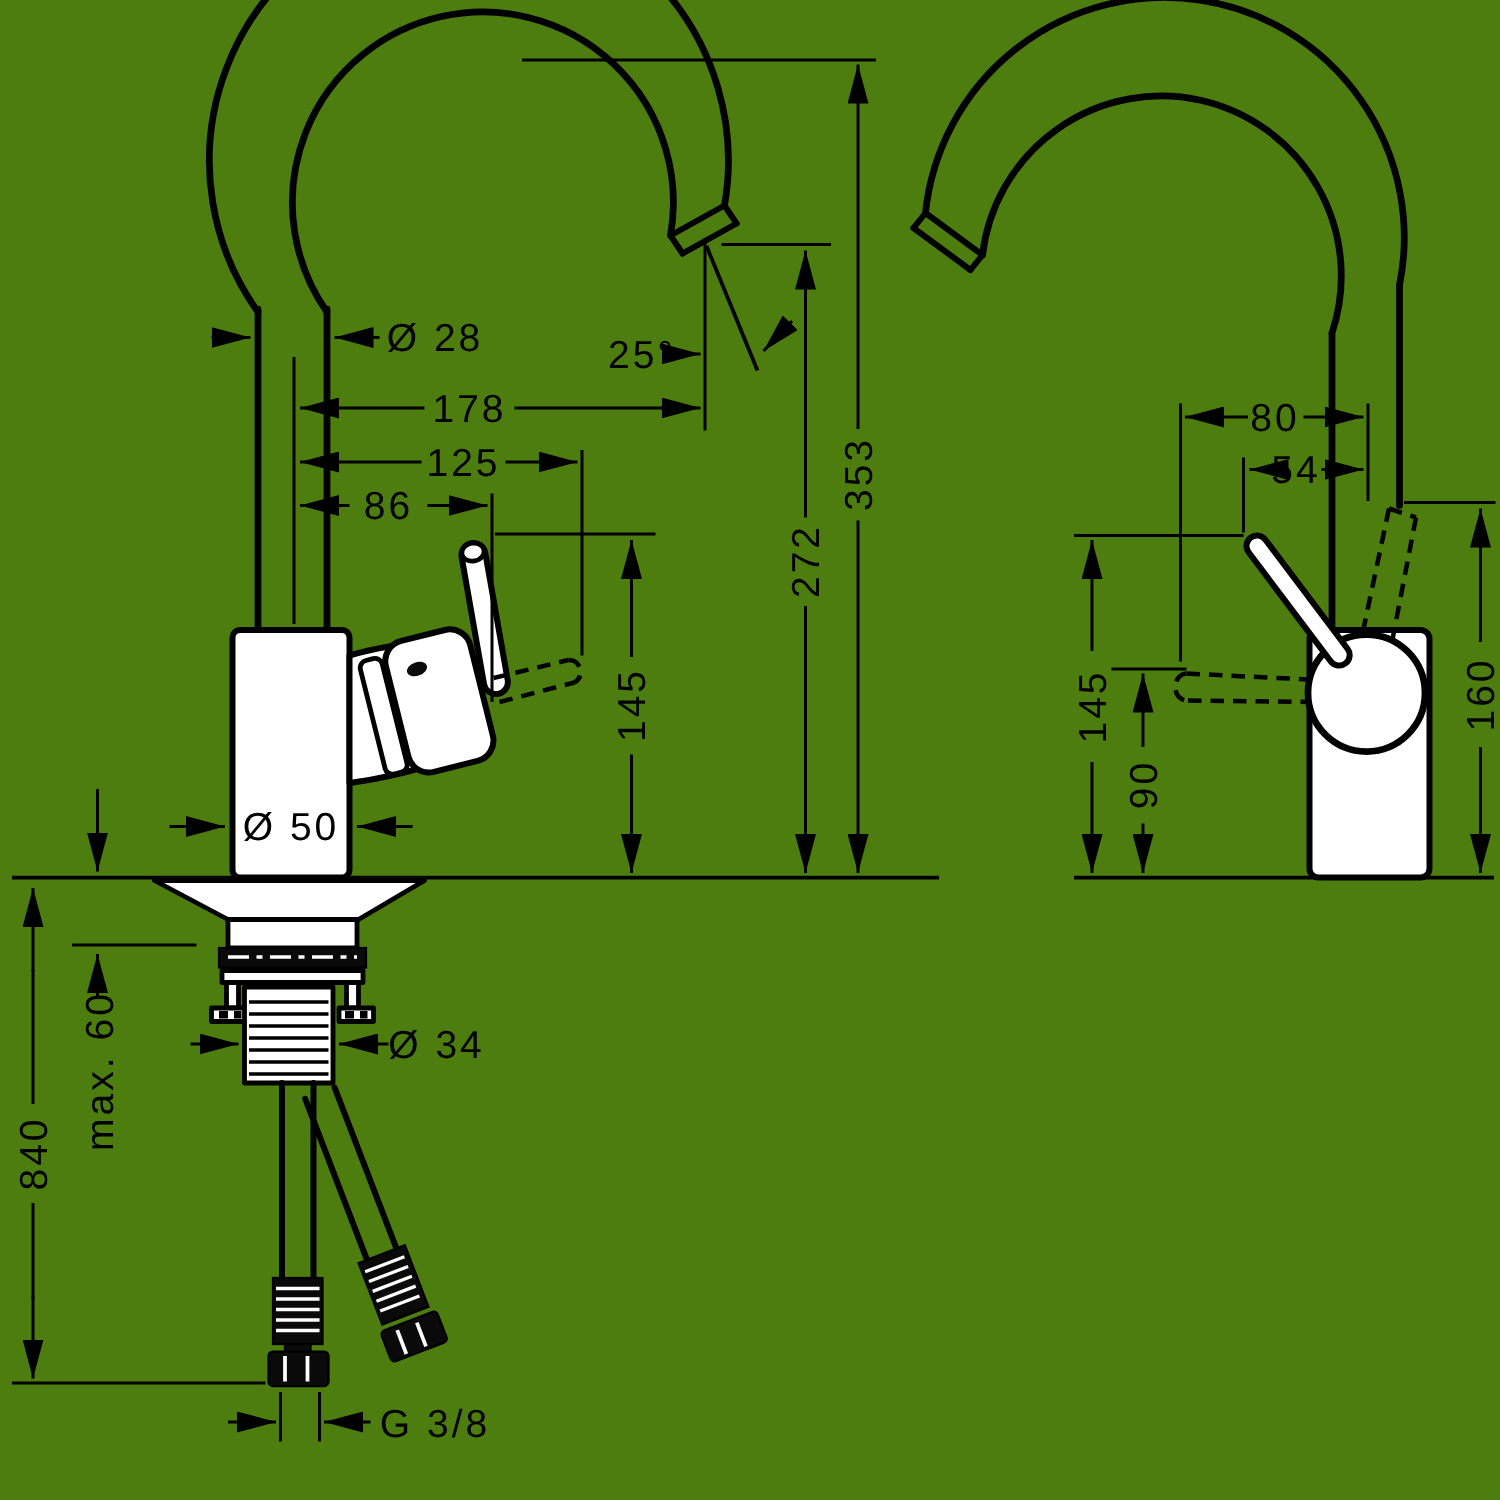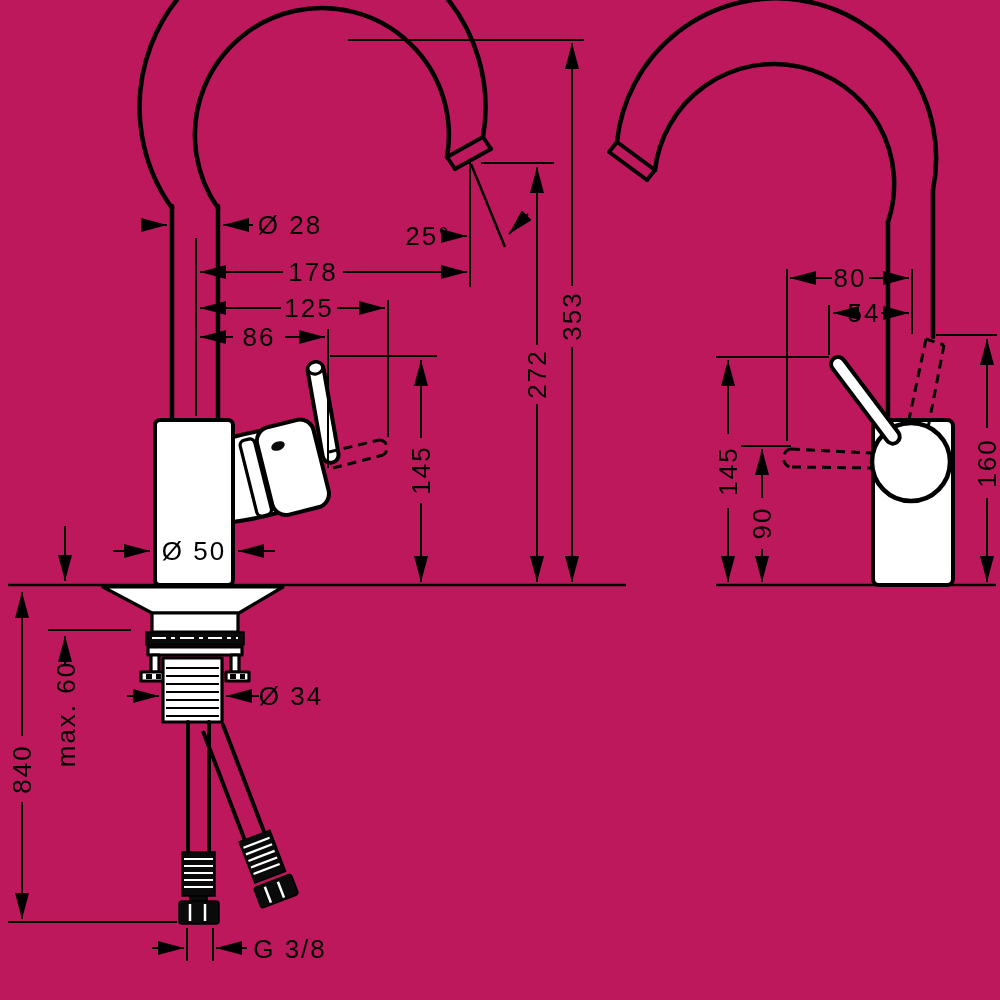--- a/index.html
+++ b/index.html
@@ -1,16 +1,16 @@
 <!DOCTYPE html>
 <html><head>
 <meta charset="utf-8">
 <style>
   html,body{margin:0;padding:0;background:#ffffff;}
-  .stage{width:1000px;height:1000px;background:#be185d;position:relative;overflow:hidden;text-align:center;}
+  .stage{width:1000px;height:1000px;background:#4d7c0f;position:relative;overflow:hidden;text-align:center;}
   svg{display:block;}
   
   .o  {stroke:#000;stroke-width:4;fill:none;stroke-linecap:round;stroke-linejoin:round;}
   .o5 {stroke:#000;stroke-width:4.5;fill:none;stroke-linecap:round;stroke-linejoin:round;}
   .of {stroke:#000;stroke-width:4;fill:#fff;stroke-linejoin:round;}
   .of3{stroke:#000;stroke-width:3.2;fill:#fff;stroke-linejoin:round;}
   .blk{fill:#0a0a0a;stroke:#000;stroke-width:1.5;}
   .wln{stroke:#fff;stroke-width:2.2;fill:none;}
   
   .d  {stroke:#000;stroke-width:2;fill:none;}

